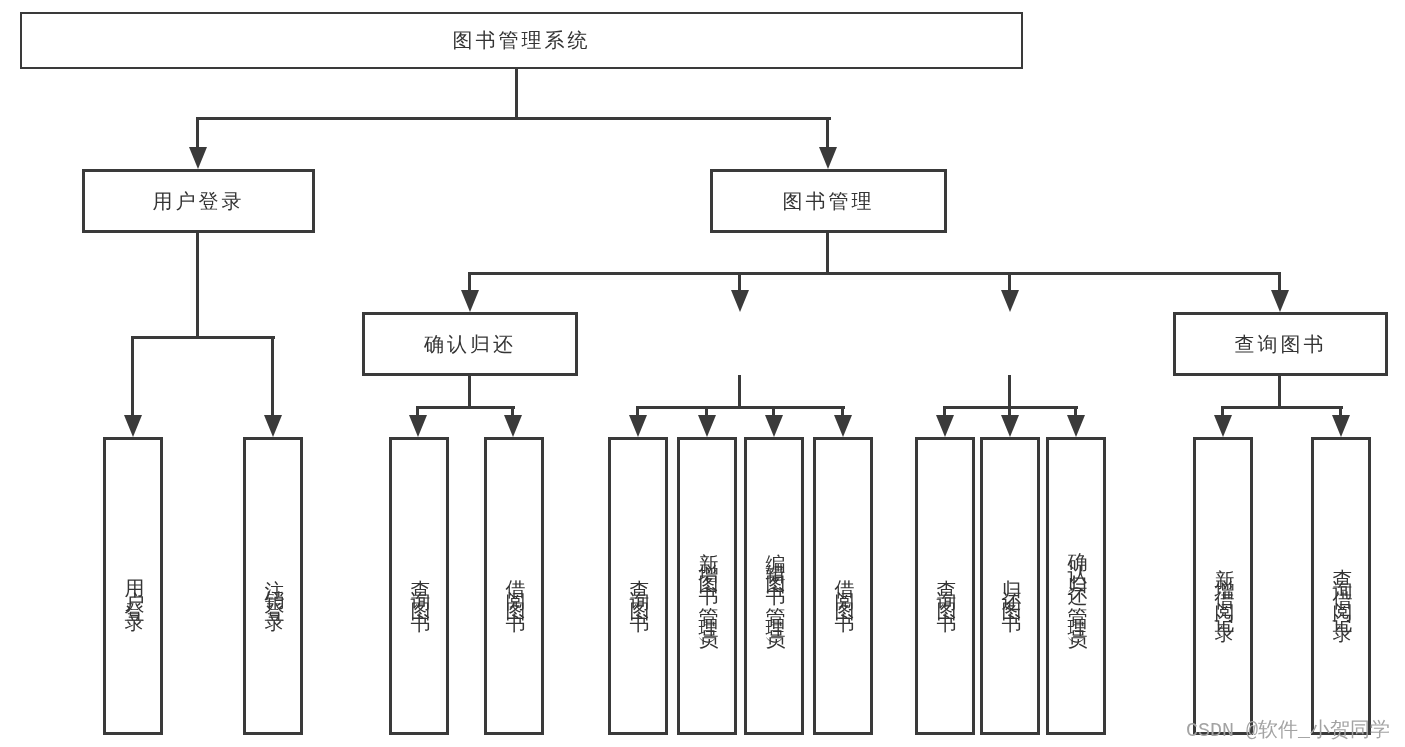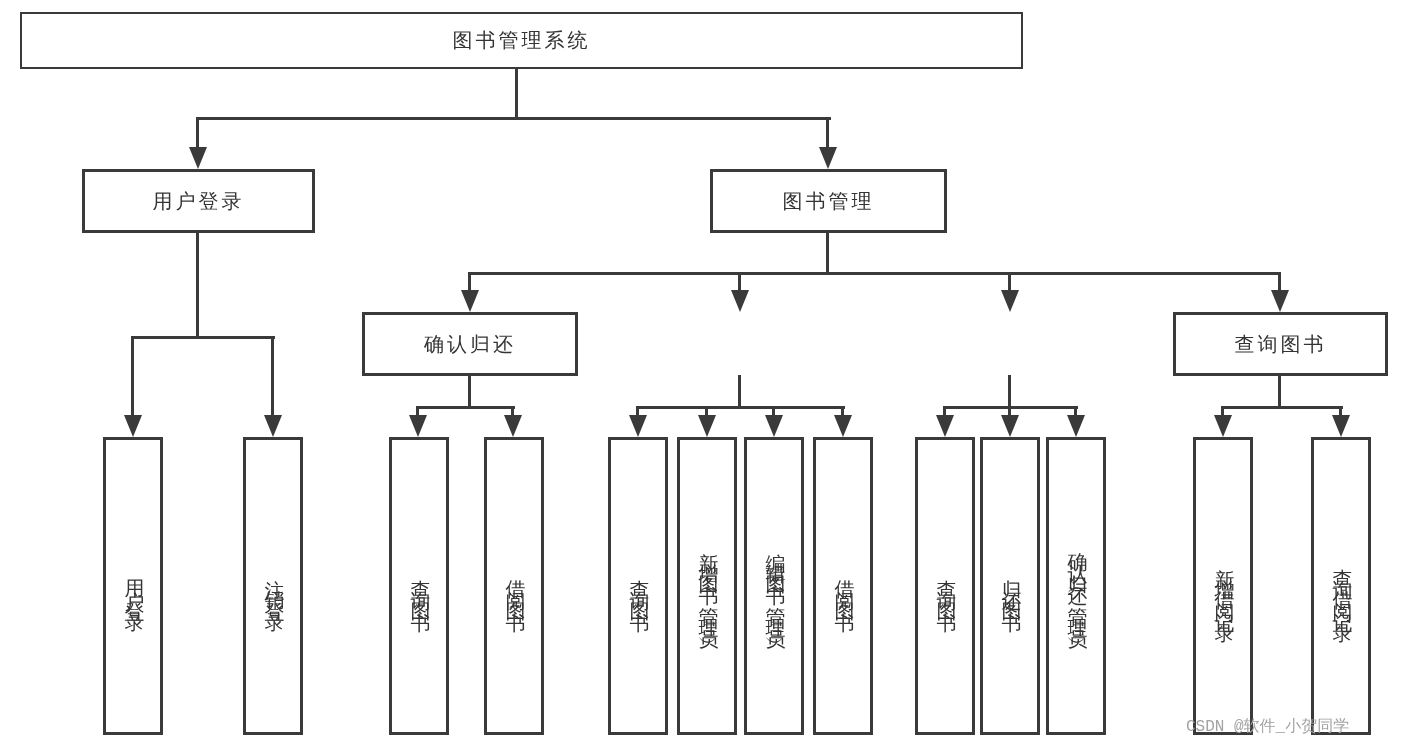--- a/index.html
+++ b/index.html
@@ -51,21 +51,21 @@
     width:0;height:0;
     border-left:9px solid transparent;
     border-right:9px solid transparent;
     border-top:22px solid #3a3a3a;
     z-index:1;
   }
   #watermark{
     position:absolute;
     left:1186px;top:716px;
     color:#a3a3a3;
-    font-size:16px;
+    font-size:20px;
     white-space:nowrap;
     z-index:5;
   }
 </style>
 </head>
 <body>
 
 <div id="stage">
 
   <div class="box root" style="left:20px;top:12px;width:1003px;height:57px">

